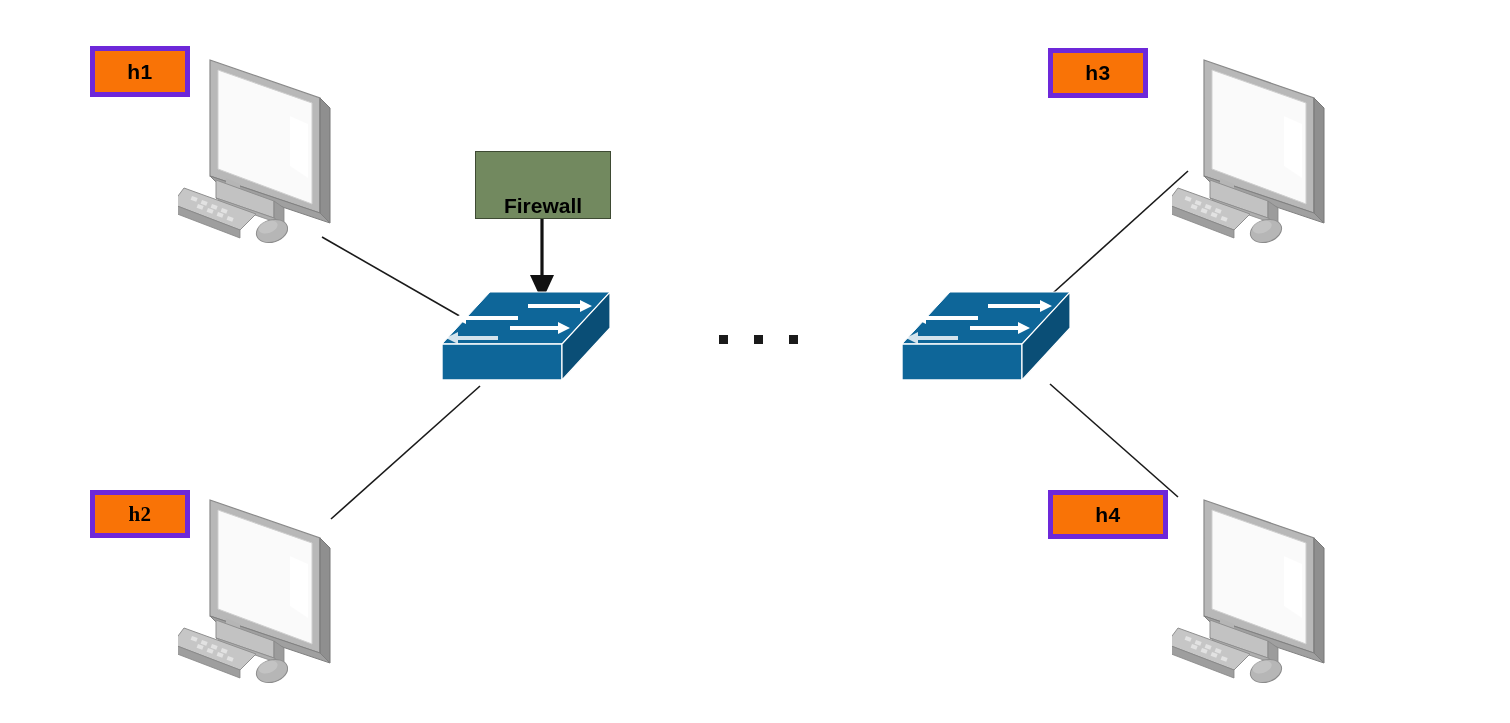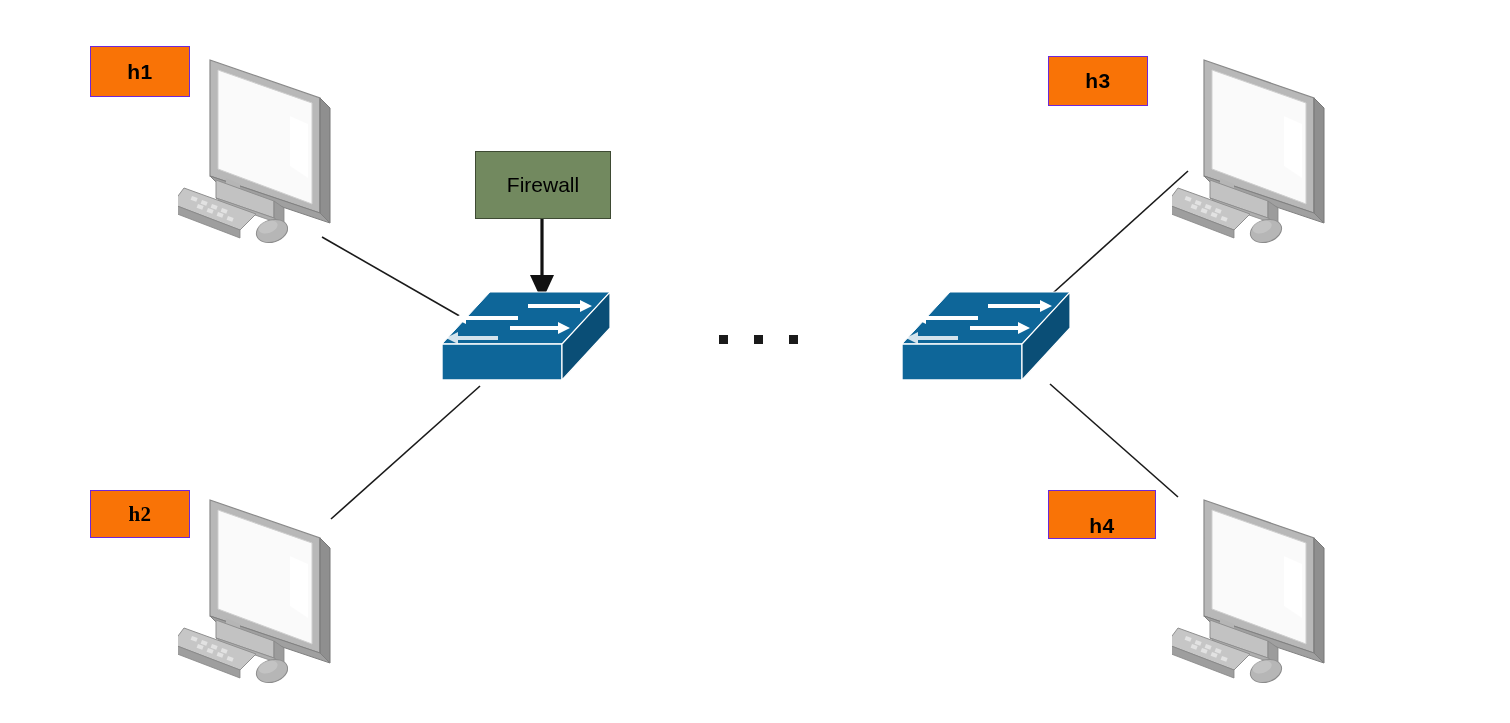--- a/index.html
+++ b/index.html
@@ -29,39 +29,39 @@
   .node {
     position: absolute;
   }
   
   .host-label {
     position: absolute;
     display: flex;
     align-items: center;
     justify-content: center;
     background: #F97306;
-    border: 1px solid #6d28d9;
+    border: 5px solid #6d28d9;
     color: #000000;
     font-family: "Liberation Sans", sans-serif;
     font-weight: bold;
     font-size: 21px;
     letter-spacing: 0.5px;
     box-sizing: border-box;
   }
   
   .firewall-box {
     position: absolute;
     display: flex;
-    align-items: center;
+    align-items: flex-end;
     justify-content: center;
     background: #72895F;
     border: 1px solid #3E4A33;
     color: #000000;
     font-family: "Liberation Sans", sans-serif;
-    font-weight: normal;
+    font-weight: bold;
     font-size: 21px;
     box-sizing: border-box;
   }
   
   .ellipsis-dots {
     position: absolute;
     display: flex;
     align-items: center;
     gap: 26px;
   }
@@ -159,21 +159,21 @@
       <polygon points="130,56 178,4 178,40 130,92" fill="#0A4E76" stroke="#FFFFFF" stroke-width="1.2"></polygon>
       <g fill="#FFFFFF">
         <polygon points="96,16 148,16 148,12 160,18 148,24 148,20 96,20"></polygon>
         <polygon points="86,28 34,28 34,24 22,30 34,36 34,32 86,32"></polygon>
         <polygon points="78,38 126,38 126,34 138,40 126,46 126,42 78,42"></polygon>
         <polygon points="66,48 26,48 26,44 14,50 26,56 26,52 66,52" opacity="0.82"></polygon>
       </g>
     </svg>
   </div>
 
-  <div class="host-label" style="left:1048px; top:56px; width:100px; height:50px;">
+  <div class="host-label" style="left:1048px; top:48px; width:100px; height:50px;">
     <span>h3</span>
   </div>
 
   <div class="node" style="left:1172px; top:38px;">
     <svg class="pc-icon" width="165" height="230" viewBox="0 0 165 230">
       <g>
         <polygon points="32,22 142,60 142,175 32,138" fill="#B8B8B8" stroke="#8A8A8A" stroke-width="1.2"></polygon>
         <polygon points="142,60 152,70 152,185 142,175" fill="#8F8F8F" stroke="#777" stroke-width="1"></polygon>
         <polygon points="32,138 142,175 152,185 42,148" fill="#A0A0A0" stroke="#808080" stroke-width="1"></polygon>
         <polygon points="40,32 134,65 134,166 40,131" fill="#FAFAFA" stroke="#CFCFCF" stroke-width="1"></polygon>
@@ -227,21 +227,21 @@
           <rect x="30" y="170" width="6" height="4" transform="rotate(20 30 170)"></rect>
           <rect x="40" y="174" width="6" height="4" transform="rotate(20 40 174)"></rect>
           <rect x="50" y="178" width="6" height="4" transform="rotate(20 50 178)"></rect>
         </g>
         <ellipse cx="94" cy="193" rx="16" ry="11" fill="#B6B6B6" stroke="#8C8C8C" stroke-width="1" transform="rotate(-18 94 193)"></ellipse>
         <ellipse cx="90" cy="189" rx="10" ry="6" fill="#C9C9C9" opacity="0.7" transform="rotate(-18 90 189)"></ellipse>
       </g>
     </svg>
   </div>
 
-  <div class="host-label" style="left:1048px; top:490px; width:108px; height:49px;align-items:flex-end;">
+  <div class="host-label" style="left:1048px; top:490px; width:120px; height:49px;">
     <span>h4</span>
   </div>
 
   <div class="node" style="left:1172px; top:478px;">
     <svg class="pc-icon" width="165" height="230" viewBox="0 0 165 230">
       <g>
         <polygon points="32,22 142,60 142,175 32,138" fill="#B8B8B8" stroke="#8A8A8A" stroke-width="1.2"></polygon>
         <polygon points="142,60 152,70 152,185 142,175" fill="#8F8F8F" stroke="#777" stroke-width="1"></polygon>
         <polygon points="32,138 142,175 152,185 42,148" fill="#A0A0A0" stroke="#808080" stroke-width="1"></polygon>
         <polygon points="40,32 134,65 134,166 40,131" fill="#FAFAFA" stroke="#CFCFCF" stroke-width="1"></polygon>

